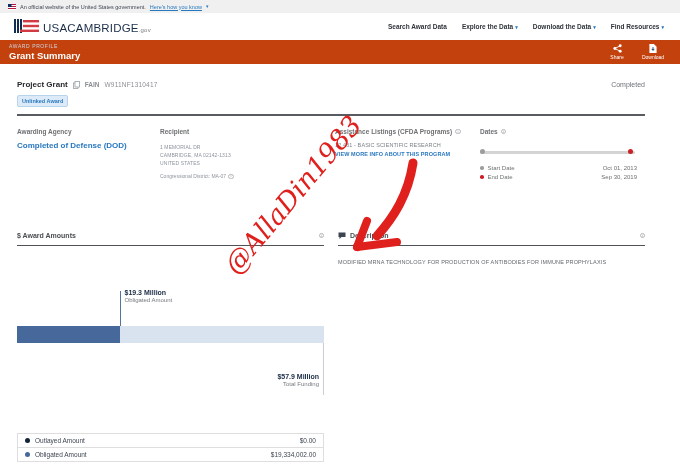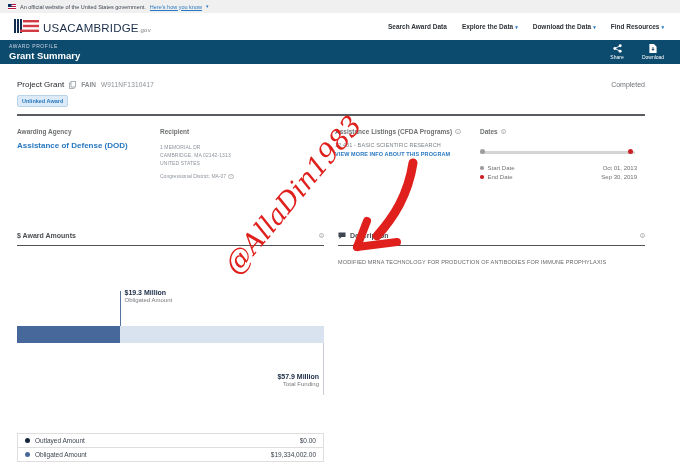--- a/index.html
+++ b/index.html
@@ -29,39 +29,39 @@
   .logo-text .gov { font-size:6px; color:#7a7d81; font-weight:400; }
   .top-nav { margin-left:auto; display:flex; align-items:center; gap:15px; }
   .top-nav .nav-item {
     font-size:6.5px; color:#2e3338; font-weight:600; cursor:pointer;
     display:flex; align-items:center; gap:2px; white-space:nowrap;
   }
   .nav-caret { font-size:5px; color:#2878c0; }
   
   .title-bar {
     position:absolute; top:40px; left:0; width:680px; height:24px;
-    background:#0c4a6e; color:#fff; display:flex; align-items:center;
+    background:#c2410c; color:#fff; display:flex; align-items:center;
     padding:0 14px 0 9px;
   }
   .title-block { display:flex; flex-direction:column; }
   .eyebrow { font-size:5px; letter-spacing:.6px; color:#cdd6e4; }
   .page-title { font-size:9.5px; font-weight:700; margin-top:1px; }
   .bar-actions { margin-left:auto; display:flex; gap:10px; }
   .bar-btn {
     display:flex; flex-direction:column; align-items:center; gap:1px;
     min-width:26px; cursor:pointer; color:#fff;
   }
   .bar-btn .lbl { font-size:5px; }
   
   .meta {
     position:absolute; top:80px; left:17px; width:628px;
     border-bottom:2px solid #585c60; padding-bottom:7px;
   }
   .meta-row1 { display:flex; align-items:center; gap:5px; }
-  .award-type { font-size:8px; font-weight:400; color:#25282c; }
+  .award-type { font-size:8px; font-weight:700; color:#25282c; }
   .fain-label { font-size:6.5px; font-weight:700; color:#8b8f93; }
   .fain-value { font-size:6.5px; color:#8b8f93; letter-spacing:.2px; }
   .status { margin-left:auto; font-size:7px; color:#6d7278; }
   .badge {
     display:inline-block; margin-top:4px; padding:2px 4px;
     background:#dcebf7; border:1px solid #b8d4ea; border-radius:2px;
     font-size:5.5px; color:#2878c0; font-weight:600; cursor:default;
   }
   
   .overview { position:absolute; top:128px; left:17px; width:628px; display:flex; }
@@ -211,21 +211,21 @@
       <span class="fain-label">FAIN</span>
       <span class="fain-value">W911NF1310417</span>
       <span class="status">Completed</span>
     </div>
     <span class="badge">Unlinked Award</span>
   </div>
 
   <div class="overview">
     <div class="ov-col col-agency">
       <span class="ov-label">Awarding Agency</span>
-      <span class="ov-link">Assistance of Defense (DOD)</span>
+      <span class="ov-link">Completed of Defense (DOD)</span>
     </div>
     <div class="ov-col col-recipient">
       <span class="ov-label">Recipient</span>
       <div class="addr">
         <div>1 MEMORIAL DR</div>
         <div>CAMBRIDGE, MA 02142-1313</div>
         <div>UNITED STATES</div>
       </div>
       <div class="district">
         <span>Congressional District: MA-07</span>

